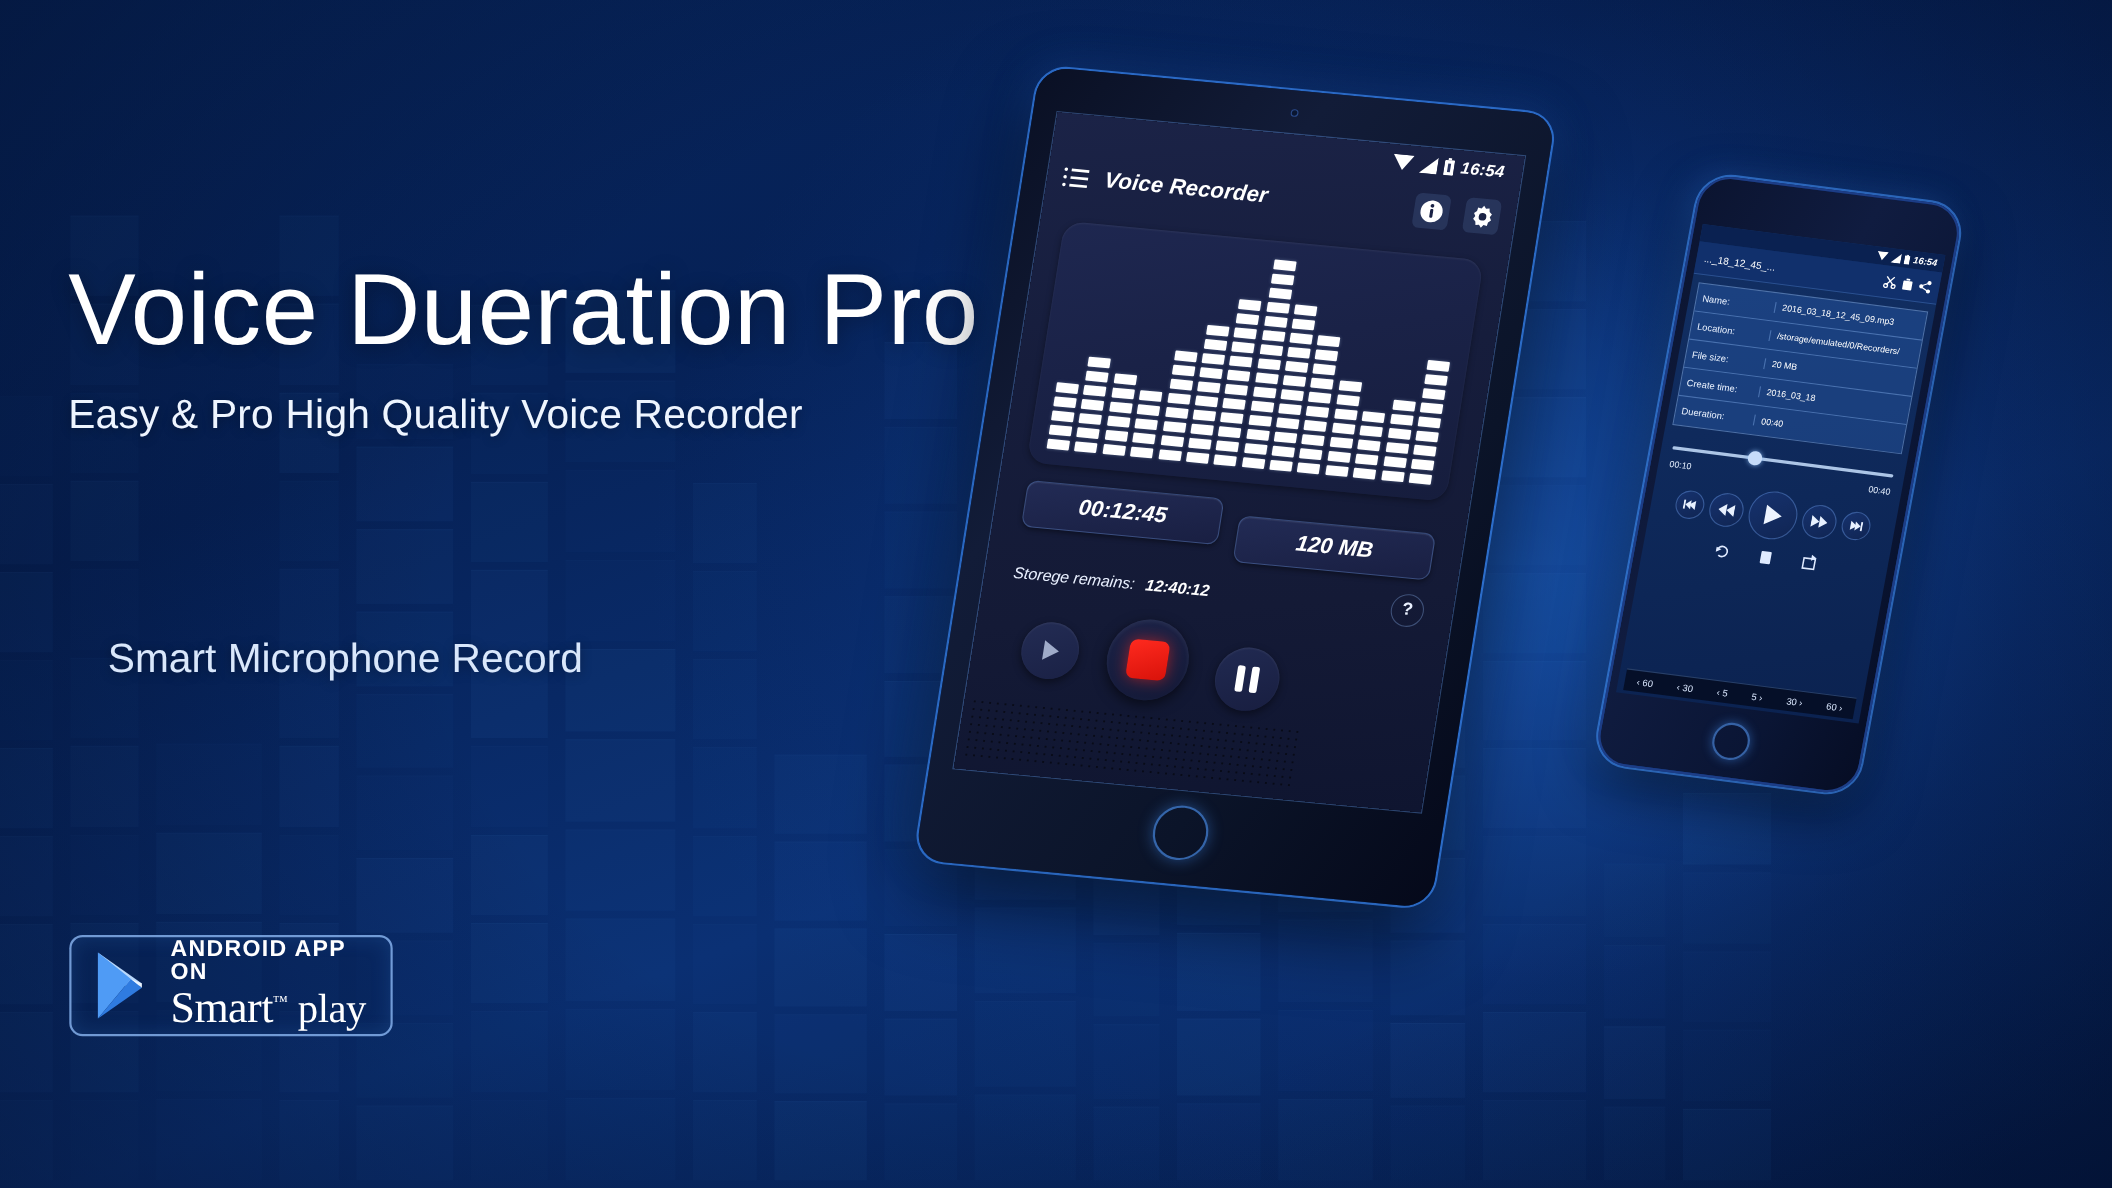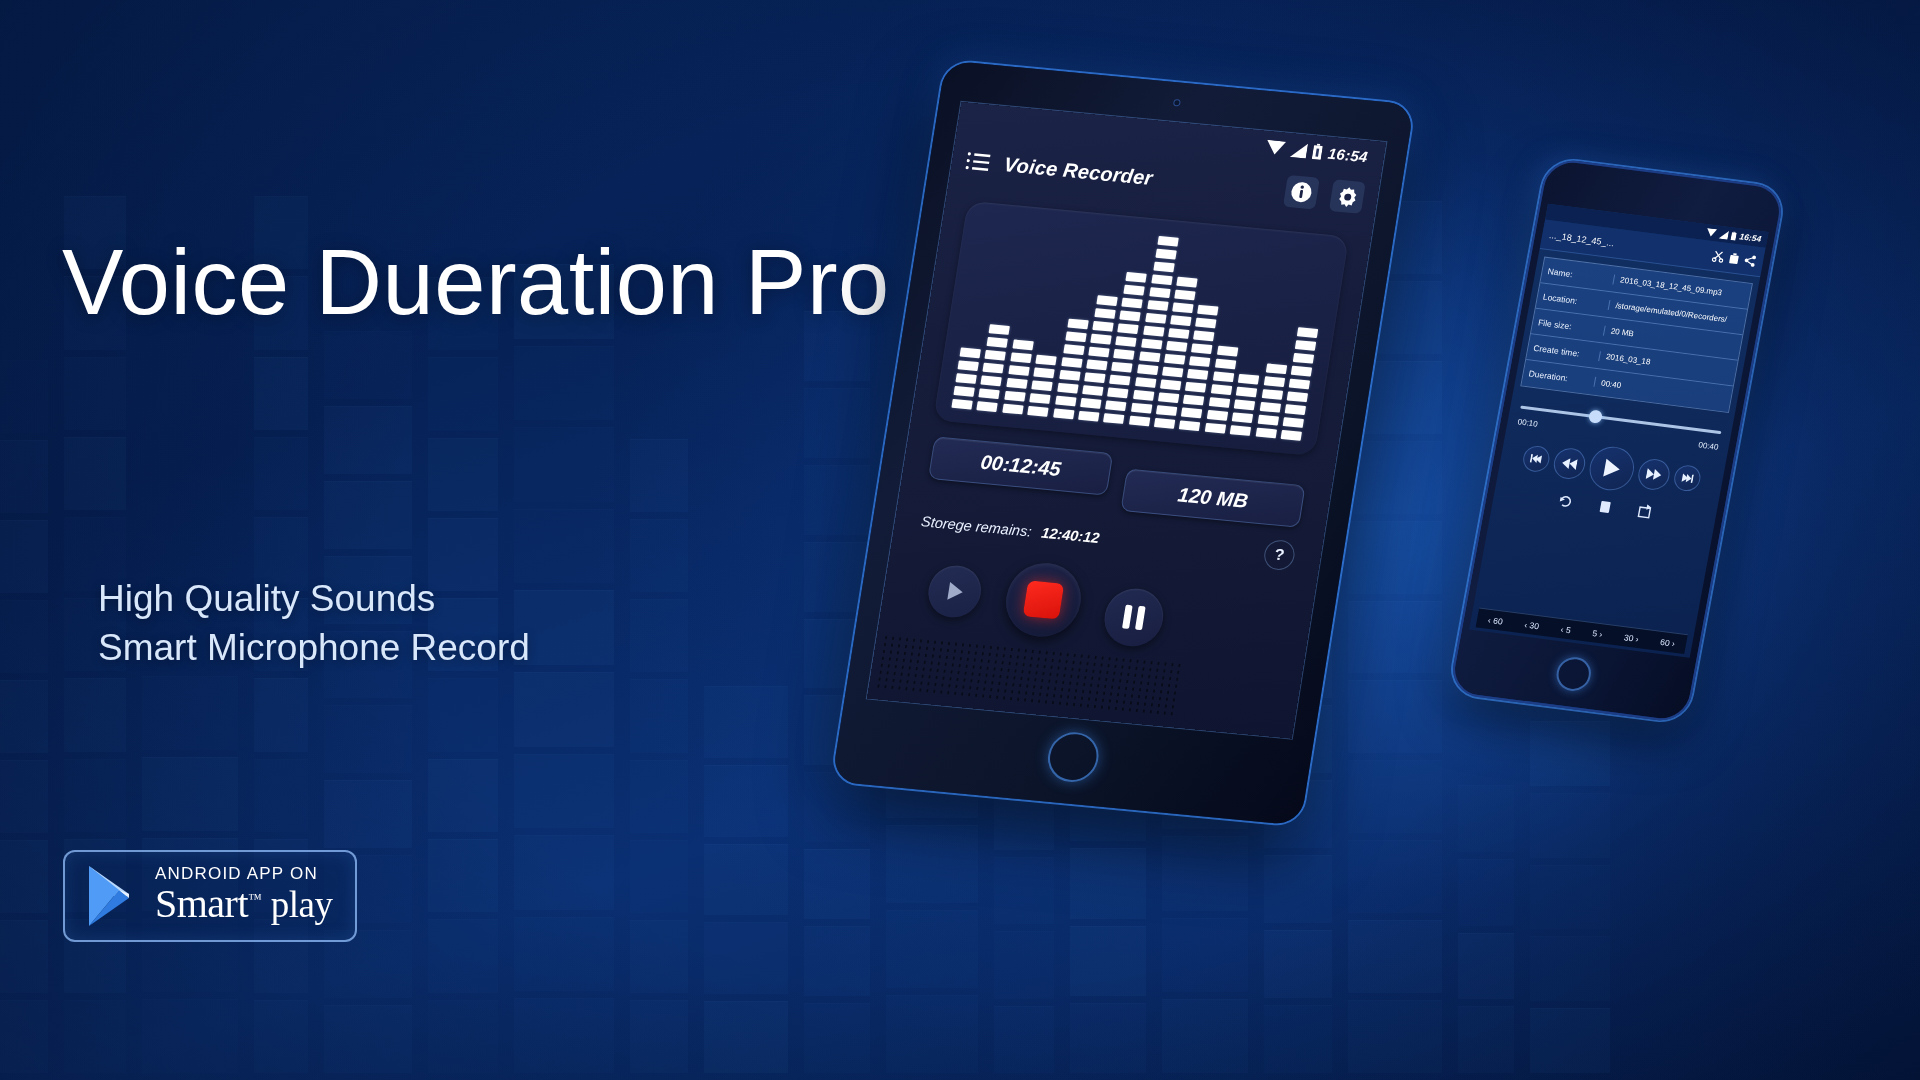--- a/index.html
+++ b/index.html
@@ -57,21 +57,21 @@
     border:2px solid rgba(150,195,255,0.75);
     border-radius:12px;
     display:flex; align-items:center; gap:14px;
     padding:0 18px;
     background:rgba(8,34,84,0.30);
     box-shadow:0 0 18px rgba(70,140,230,0.18) inset;
   }
   .gp-tri { width:58px; height:64px; flex:0 0 auto; }
   .gp-txt { display:flex; flex-direction:column; line-height:1; padding-bottom:4px;}
   .gp-small {
-    color:#ffffff; font-size:17px; font-weight:400;
+    color:#ffffff; font-size:21px; font-weight:700;
     letter-spacing:1.2px;
   }
   .gp-big {
     color:#ffffff; font-size:40px; font-weight:400;
     letter-spacing:-0.5px; margin-top:2px;
     font-family:"Liberation Serif", serif;
   }
   .gp-big .tm { font-size:14px; vertical-align:super; }
   .gp-play { font-family:Liberation Serif, serif; font-size:37px; }
 
@@ -472,24 +472,24 @@
         <div class="bg-seg" style="height: 64.8px; margin-bottom: 7px; opacity: 0.42;"></div>
         <div class="bg-seg" style="height: 64.8px; margin-bottom: 7px; opacity: 0.45;"></div>
         <div class="bg-seg" style="height: 64.8px; margin-bottom: 7px; opacity: 0.44;"></div>
         <div class="bg-seg" style="height: 64.8px; margin-bottom: 7px; opacity: 0.98;"></div>
       </div>
     </div>
   <div class="vignette"></div>
 
   <div class="copy">
     <div class="title">Voice Dueration Pro</div>
+    <div class="subtitle">Easy &amp; Pro  High Quality Voice Recorder</div>
   </div>
 
   <div class="features">
-    <div class="feature">High Quality Sounds</div>
     <div class="feature">Smart Microphone Record</div>
   </div>
 
   <div class="gp-badge">
     <svg class="gp-tri" viewBox="0 0 58 64">
       <polygon points="6,2 46,30 36,38" fill="#b9d8fb"></polygon>
       <polygon points="6,2 6,62 36,26" fill="#4f9bf5"></polygon>
       <polygon points="6,62 46,34 36,26" fill="#2f7be0"></polygon>
       <polygon points="36,26 46,30 46,34" fill="#e9f3ff"></polygon>
     </svg>

